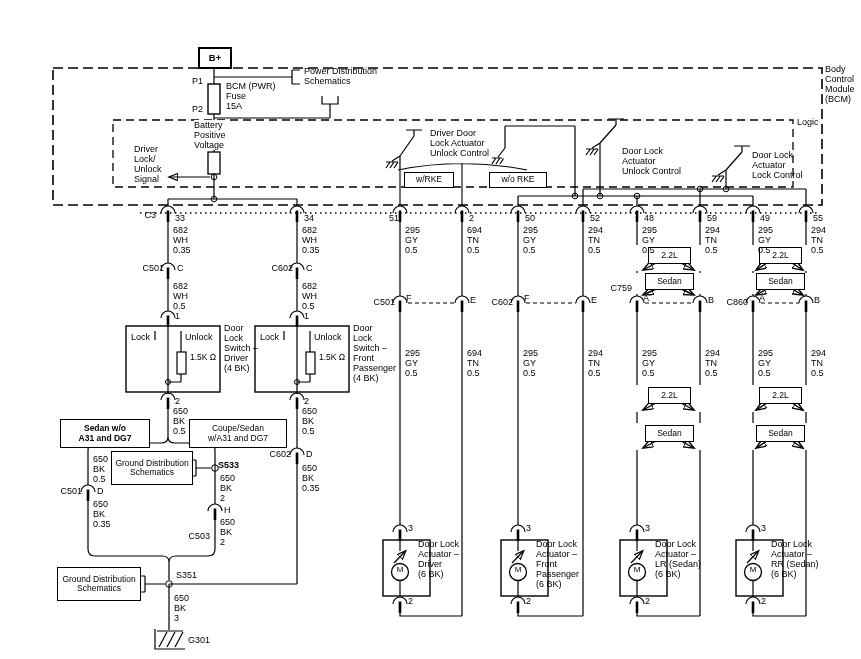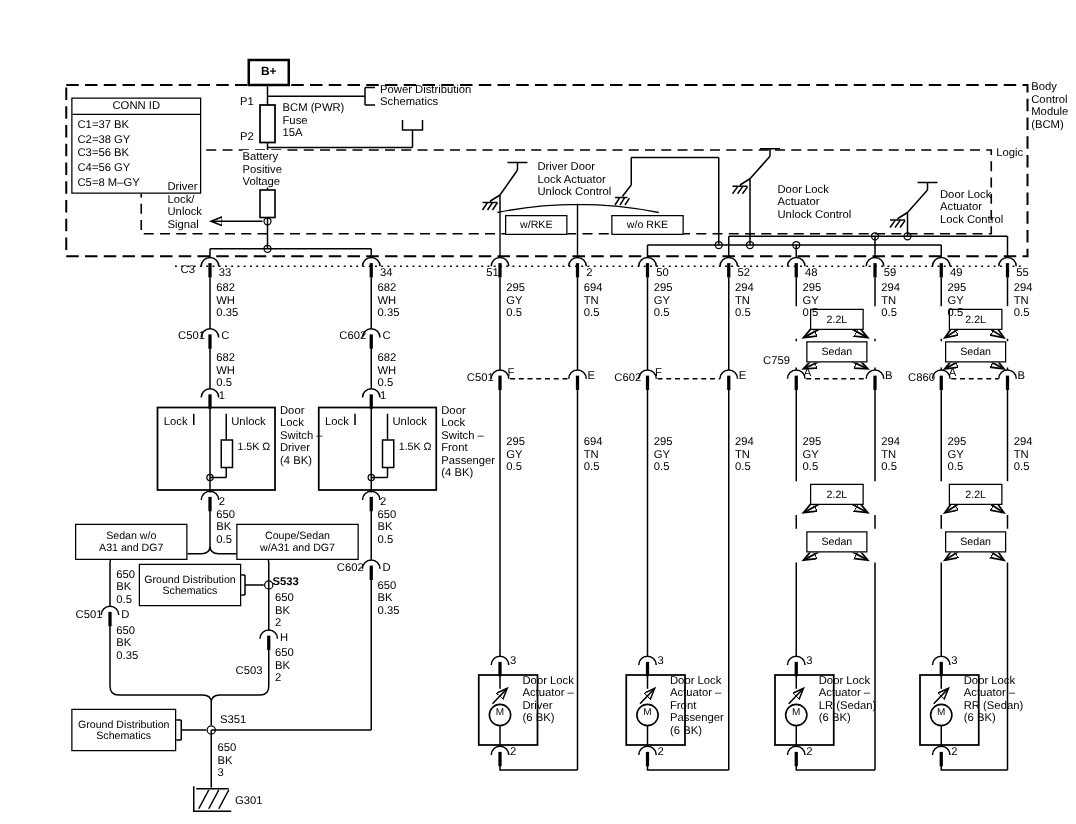--- a/index.html
+++ b/index.html
@@ -161,24 +161,20 @@
 
 <div class="bx" id="bplus" style="left:198px;top:47px;width:30px;height:18px;">B+</div>
 <div class="l" style="left:304px;top:66px;">Power Distribution
 Schematics</div>
 <div class="l" style="left:192px;top:76px;">P1</div>
 <div class="l" style="left:226px;top:81px;">BCM (PWR)
 Fuse
 15A</div>
 <div class="l" style="left:192px;top:104px;">P2</div>
 
-<div class="bx" id="connid" style="left:57px;top:78px;width:102px;">
-  <div class="hd">CONN ID</div>
-  <div class="rows"><span>C1=37 BK</span><br><span>C2=38 GY</span><br><span>C3=56 BK</span><br><span>C4=56 GY</span><br><span>C5=8 M–GY</span></div>
-</div>
 
 <div class="l" style="left:194px;top:120px;background:#fff;z-index:2;">Battery
 Positive
 Voltage</div>
 <div class="l" style="left:134px;top:144px;">Driver
 Lock/
 Unlock
 Signal</div>
 <div class="l" style="left:430px;top:128px;">Driver Door
 Lock Actuator
@@ -290,21 +286,21 @@
 (4 BK)</div>
 <div class="l" style="left:175px;top:396px;">2</div>
 <div class="l" style="left:304px;top:396px;">2</div>
 
 <div class="l" style="left:173px;top:406px;">650
 BK
 0.5</div>
 <div class="l" style="left:302px;top:406px;">650
 BK
 0.5</div>
-<div class="bx" style="left:60px;top:419px;width:88px;height:27px;">Sedan w/o
+<div class="bx" style="left:60px;top:419px;width:88px;height:27px;font-weight:bold;">Sedan w/o
 A31 and DG7</div>
 <div class="bx" style="left:189px;top:419px;width:96px;height:27px;">Coupe/Sedan
 w/A31 and DG7</div>
 <div class="l" style="left:93px;top:454px;">650
 BK
 0.5</div>
 <div class="bx" style="left:111px;top:451px;width:80px;height:32px;">Ground Distribution
 Schematics</div>
 <div class="l" style="left:218px;top:460px;font-weight:bold;">S533</div>
 <div class="l" style="left:220px;top:473px;">650

